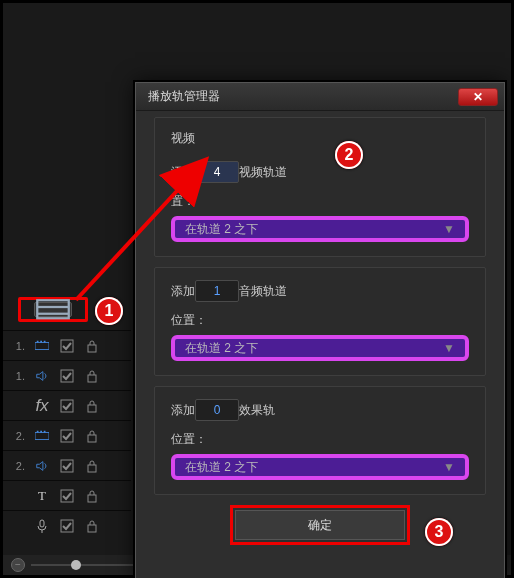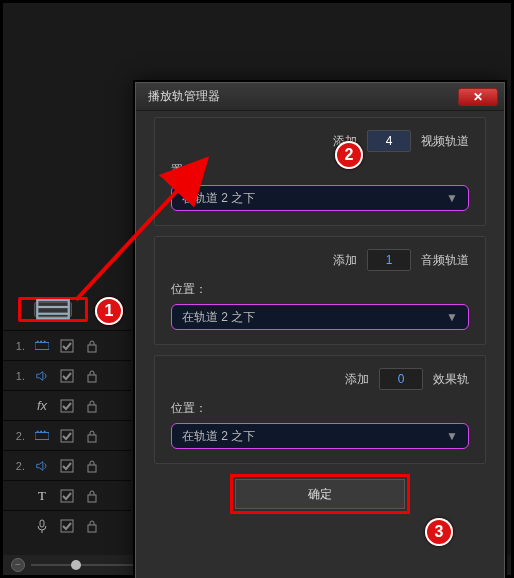--- a/index.html
+++ b/index.html
@@ -91,36 +91,36 @@
     padding: 6px 18px 0 18px;
   }
   .section{
     border:1px solid #3e3e3e;
     border-radius:2px;
     padding:12px 16px 14px 16px;
     margin-bottom:10px;
     background:#2b2b2b;
   }
   .sec-title{ color:#ccc; margin-bottom:14px; }
-  .row{ display:flex; align-items:center; gap:10px; margin-bottom:10px; color:#ccc;justify-content:flex-end; }
+  .row{ display:flex; align-items:center; margin-bottom:10px; color:#ccc; }
   .row .lbl{ }
   .num-input{
     width:44px; height:22px;
     background:#202020;
     border:1px solid #4a4a4a;
     color:#5aa0ff;
     text-align:center;
     border-radius:2px;
     font-size:12px;
   }
   .pos-label{ color:#ccc; margin:4px 0 6px 0;}
   .dropdown{
     height:26px;
-    background:#0f172a;
-    border:1px solid #d946ef;
+    background:#4c1d95;
+    border:4px solid #d946ef;
     border-radius:6px;
     display:flex;align-items:center;
     padding:0 10px;
     color:#bbb;
     position:relative;
   }
   .dropdown .chev{
     position:absolute; right:10px; top:50%; transform:translateY(-50%);
     color:#888;
   }
@@ -212,21 +212,21 @@
       </span>
     <span class="ico">
         <svg viewBox="0 0 12 14">
           <rect x="2" y="6" width="8" height="7" fill="none" stroke="#888"></rect>
           <path d="M4 6V4a2 2 0 014 0v2" fill="none" stroke="#888"></path>
         </svg>
       </span>
   </div>
   <div class="track-row">
     <span class="num"></span>
-    <span class="ico" style="font-style:italic;color:#aaa;font-size:13px;">fx</span>
+    <span class="ico" style="font-style:italic;color:#aaa;font-size:17px;">fx</span>
     <span class="ico">
         <svg viewBox="0 0 14 14">
           <rect x="1" y="1" width="12" height="12" fill="none" stroke="#888"></rect>
           <path d="M3 7l3 3 5-6" fill="none" stroke="#888" stroke-width="2"></path>
         </svg>
       </span>
     <span class="ico">
         <svg viewBox="0 0 12 14">
           <rect x="2" y="6" width="8" height="7" fill="none" stroke="#888"></rect>
           <path d="M4 6V4a2 2 0 014 0v2" fill="none" stroke="#888"></path>
@@ -328,20 +328,21 @@
   <div class="dlg-titlebar">
     <span>播放轨管理器</span>
     <span class="spacer"></span>
     <div class="close-btn">
       <span>✕</span>
     </div>
   </div>
   <div class="dlg-body">
 
     <div class="section">
+      <div class="sec-title">视频</div>
       <div class="row">
         <span class="lbl">添加</span>
         <input class="num-input" style="background: rgb(42, 53, 80); color: rgb(255, 255, 255);" value="4">
         <span>视频轨道</span>
       </div>
       <div class="pos-label">置：</div>
       <div class="dropdown">
         <span>在轨道 2 之下</span>
         <span class="chev">▼</span>
       </div>

